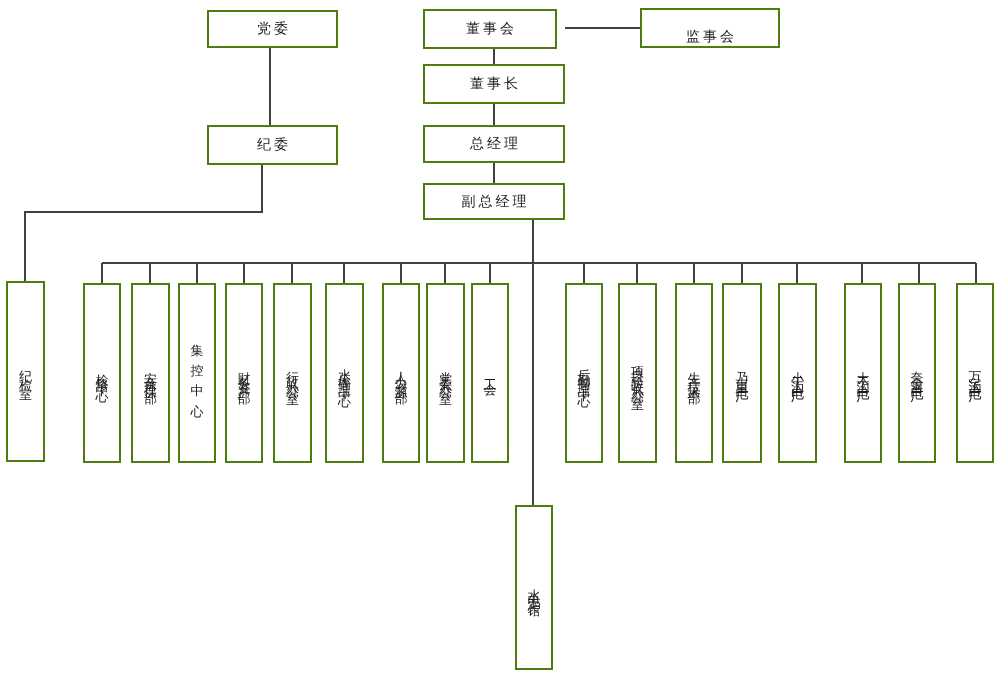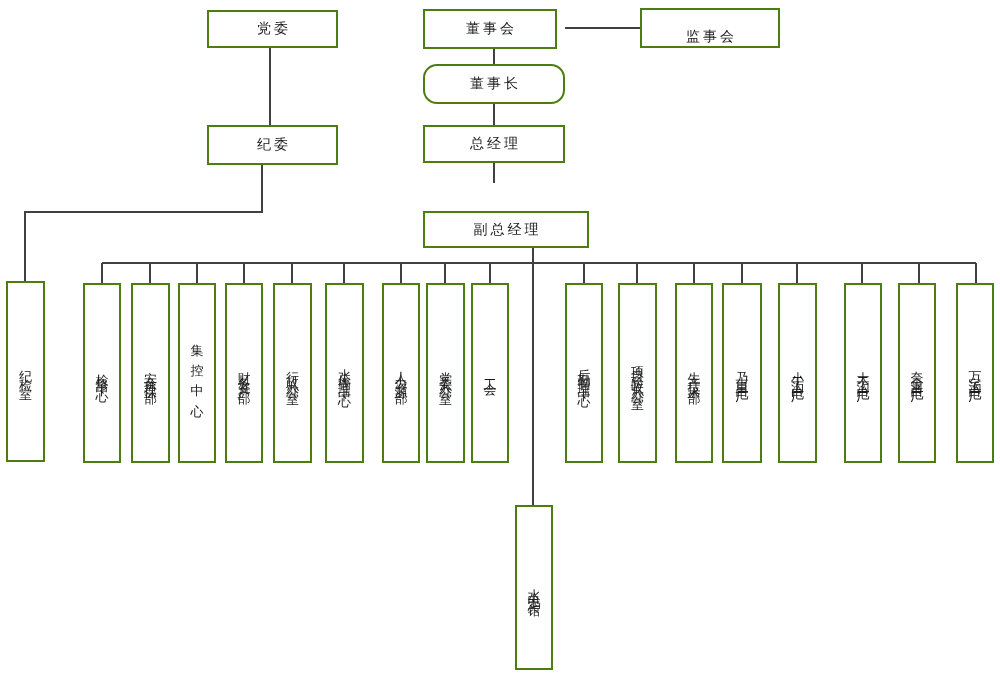--- a/index.html
+++ b/index.html
@@ -97,30 +97,30 @@
 
   <div class="node hbox" style="left:207px; top:10px; width:131px; height:38px;">
     <span>党委</span>
   </div>
   <div class="node hbox" style="left:423px; top:9px; width:134px; height:40px;">
     <span>董事会</span>
   </div>
   <div class="node hbox" style="left:640px; top:8px; width:140px; height:40px;align-items:flex-end;">
     <span>监事会</span>
   </div>
-  <div class="node hbox" style="left:423px; top:64px; width:142px; height:40px;border-radius:14px;">
+  <div class="node hbox" style="left:423px; top:64px; width:142px; height:40px;">
     <span>董事长</span>
   </div>
   <div class="node hbox" style="left:207px; top:125px; width:131px; height:40px;">
     <span>纪委</span>
   </div>
   <div class="node hbox" style="left:423px; top:125px; width:142px; height:38px;">
     <span>总经理</span>
   </div>
-  <div class="node hbox" style="left:423px; top:183px; width:166px; height:37px;margin-top:28px;">
+  <div class="node hbox" style="left:423px; top:183px; width:142px; height:37px;">
     <span>副总经理</span>
   </div>
 
   <div class="node vbox semi-spread" style="left:6px; top:281px; width:39px; height:181px;">
     <span>纪检室</span>
   </div>
 
   <div class="node vbox" style="left:83px; top:283px; width:38px; height:180px;">
     <span>检修中心</span>
   </div>

